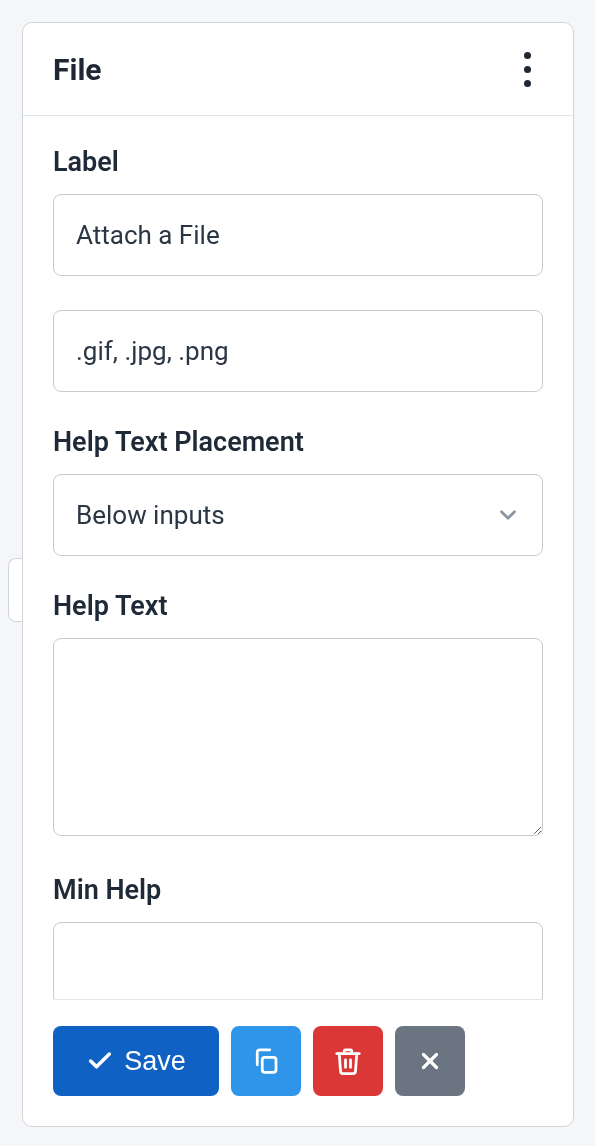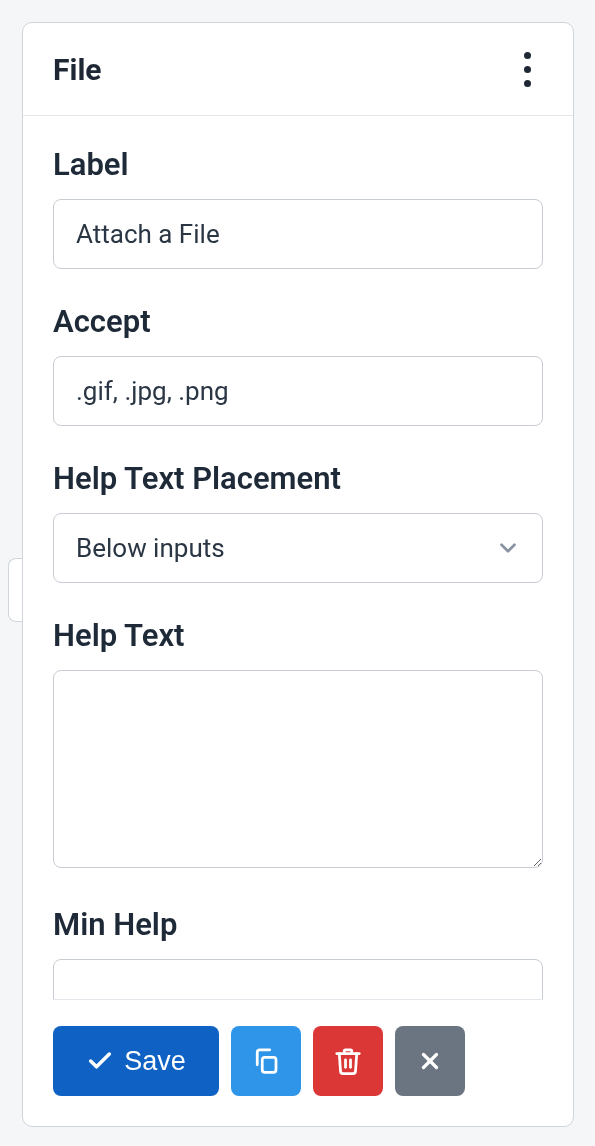--- a/index.html
+++ b/index.html
@@ -55,29 +55,29 @@
     }
     .panel-body {
       flex: 1;
       padding: 30px 30px 0 30px;
       overflow: hidden;
     }
     .field-group {
       margin-bottom: 34px;
     }
     .field-label {
-      font-size: 31px;
+      font-size: 27px;
       font-weight: 600;
       color: #1f2a38;
       margin-bottom: 16px;
       display: block;
     }
     .text-input, .select-input {
       width: 100%;
-      height: 70px;
+      height: 82px;
       border: 1px solid #c7ccd3;
       border-radius: 8px;
       padding: 0 22px;
       font-size: 26px;
       color: #2b3644;
       background: #fff;
       font-family: inherit;
     }
     .textarea-input {
       width: 100%;
@@ -181,21 +181,20 @@
   </div>
 
   <div class="panel-body">
 
     <div class="field-group">
       <label class="field-label">Label</label>
       <input type="text" class="text-input" value="Attach a File" style="">
     </div>
 
     <div class="field-group">
-      <label class="field-label">Accept</label>
       <input type="text" class="text-input" value=".gif, .jpg, .png" style="">
     </div>
 
     <div class="field-group">
       <label class="field-label">Help Text Placement</label>
       <div class="select-wrap">
         <select class="select-input">
           <option>Below inputs</option>
         </select>
         <span class="select-caret">

